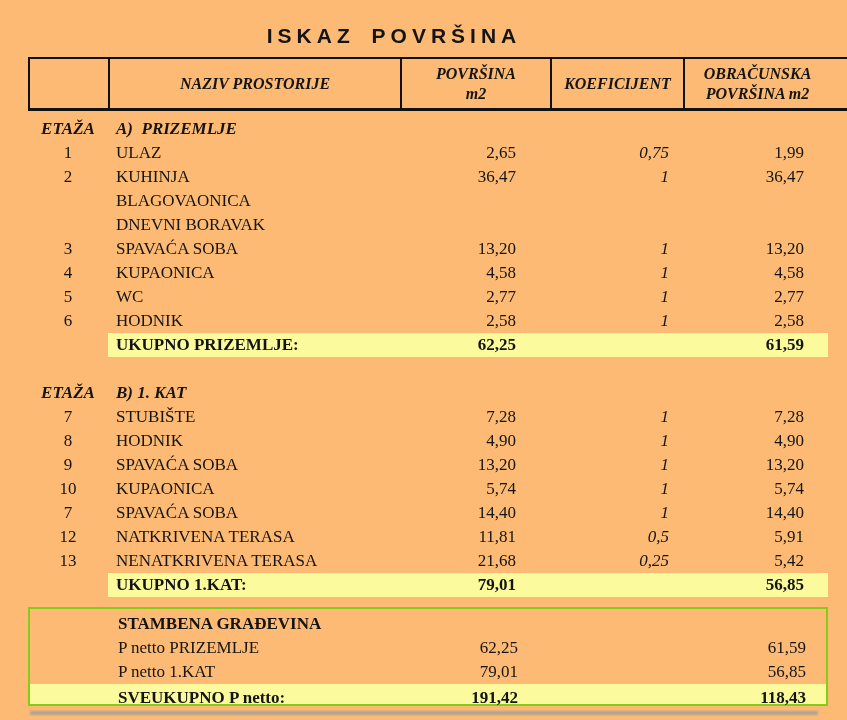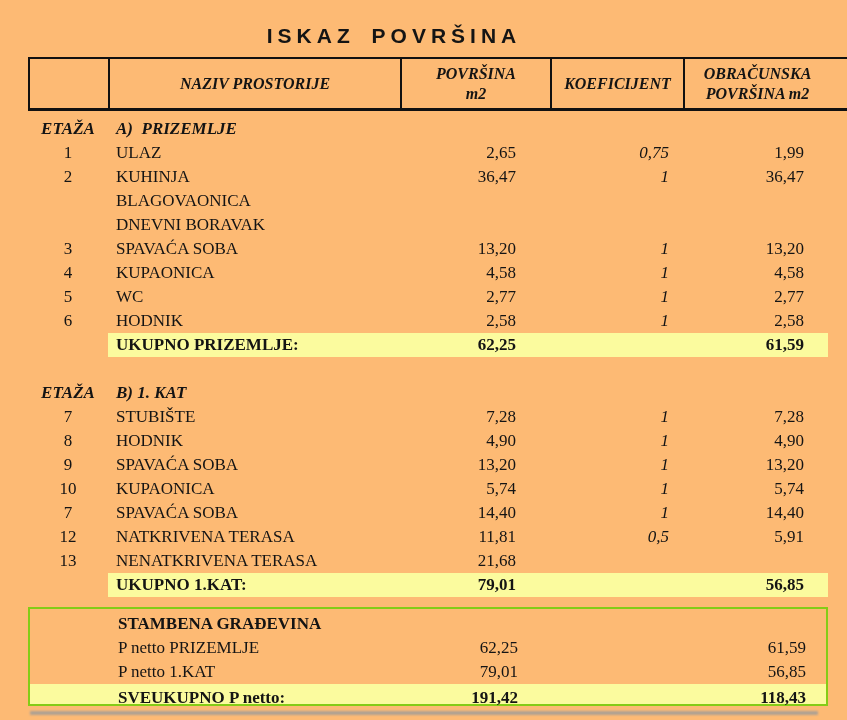--- a/index.html
+++ b/index.html
@@ -193,20 +193,22 @@
         <div class="c-num">12</div>
         <div class="c-name">NATKRIVENA TERASA</div>
         <div class="c-area">11,81</div>
         <div class="c-coef">0,5</div>
         <div class="c-calc">5,91</div>
       </div>
       <div class="grid row">
         <div class="c-num">13</div>
         <div class="c-name">NENATKRIVENA TERASA</div>
         <div class="c-area">21,68</div>
+        <div class="c-coef">0,25</div>
+        <div class="c-calc">5,42</div>
       </div>
       <div class="grid row total-row">
         <div class="c-num"></div>
         <div class="c-name hl">UKUPNO 1.KAT:</div>
         <div class="c-area hl">79,01</div>
         <div class="c-coef hl"></div>
         <div class="c-calc hl">56,85</div>
       </div>
     </div>
 

